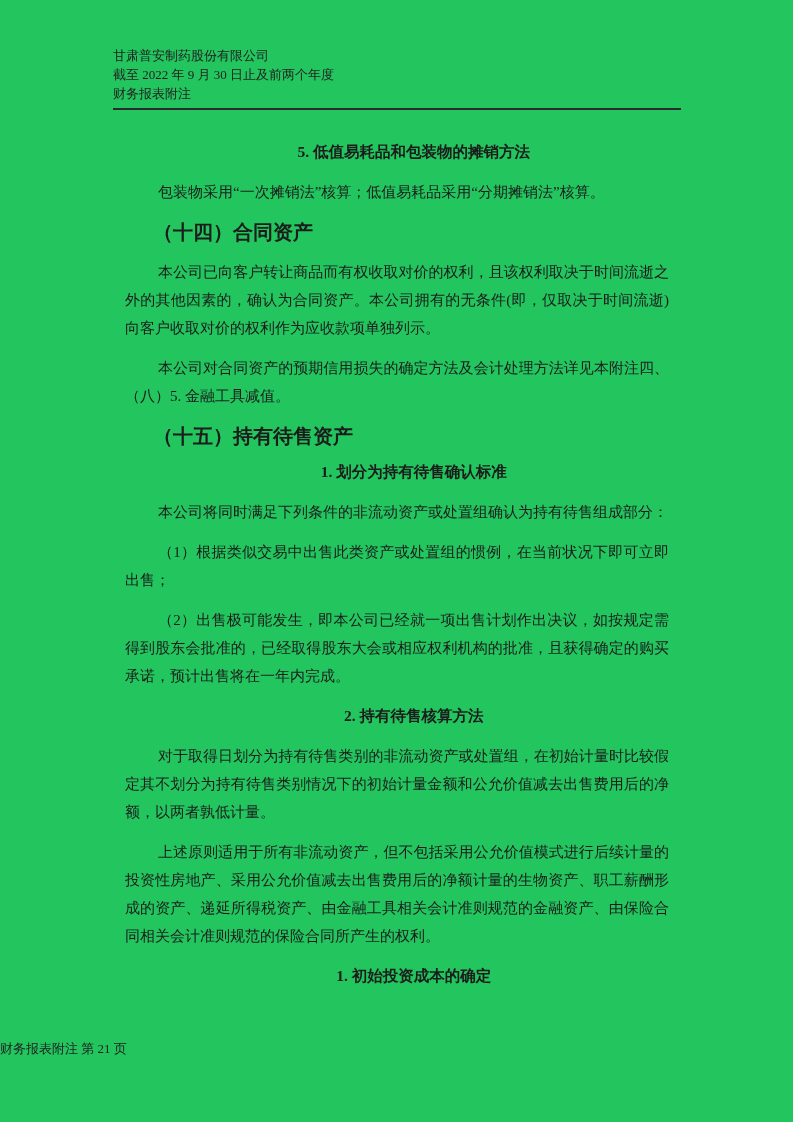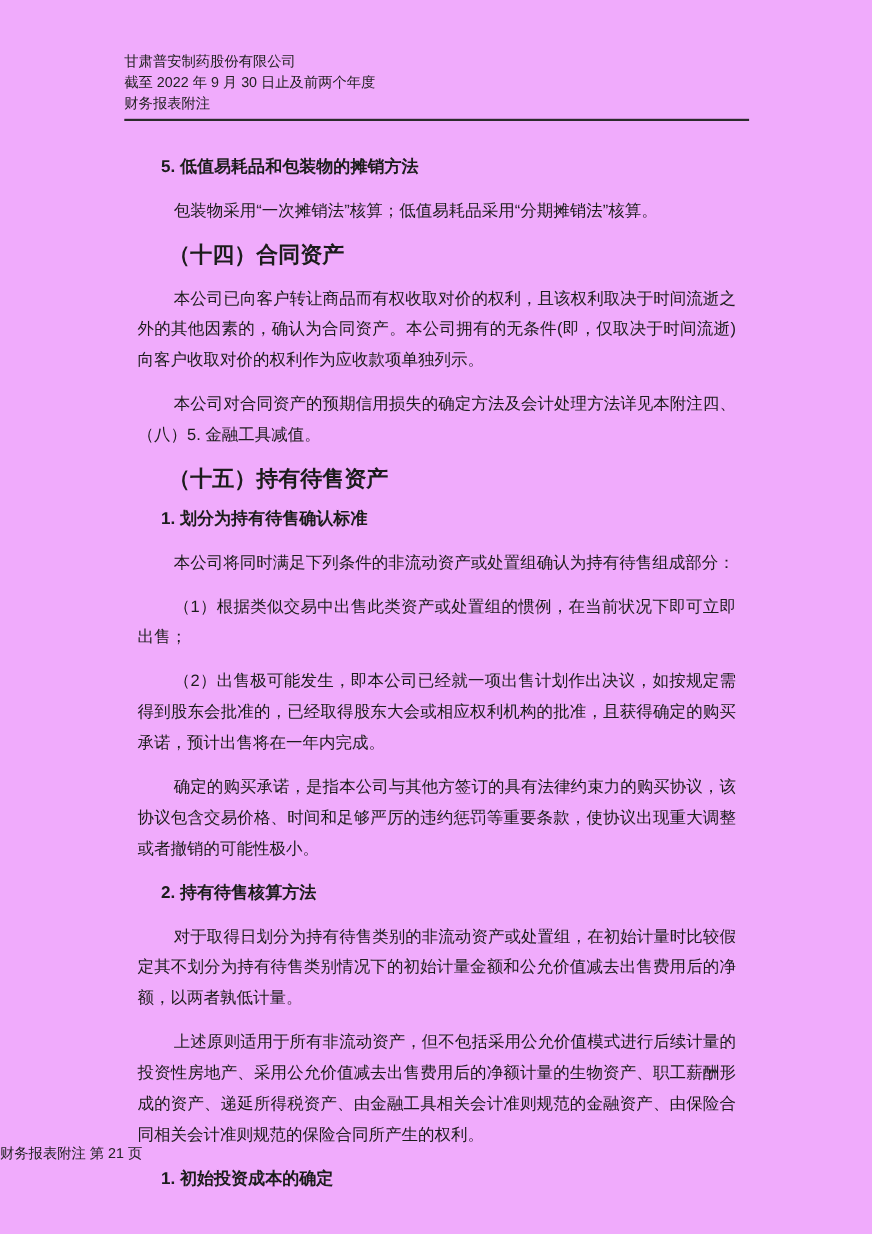--- a/index.html
+++ b/index.html
@@ -5,23 +5,23 @@
   html, body {
     margin: 0;
     padding: 0;
     background: #e9e9e9;
   }
   .page {
     position: relative;
     width: 793px;
     height: 1122px;
     margin: 0 auto;
-    background: #f0abfc;
+    background: #22c55e;
     overflow: hidden;
-    font-family: Liberation Sans, sans-serif;
+    font-family: Liberation Serif, serif;
     color: #1c1c1c;
   }
   .doc-header {
     position: absolute;
     left: 113px;
     top: 46px;
     width: 568px;
     font-size: 13px;
     line-height: 19px;
     color: #222;
@@ -55,21 +55,21 @@
     text-indent: 2.0em;
     line-height: 28px;
     text-align: left;
   }
   .heading-sub {
     margin: 8px 0 0 0;
     font-size: 15.5px;
     font-weight: bold;
     text-indent: 2.15em;
     line-height: 28px;
-    text-align: left;
+    text-align: center;
   }
   .doc-footer {
     position: absolute;
     left: 0;
     top: 1040px;
     width: 100%;
     font-size: 13px;
     color: #222;
   }
 </style>
@@ -90,21 +90,20 @@
     <h3 class="heading-sub">5. 低值易耗品和包装物的摊销方法</h3>
     <p class="para">包装物采用“一次摊销法”核算；低值易耗品采用“分期摊销法”核算。</p>
     <h2 class="heading-section">（十四）合同资产</h2>
     <p class="para">本公司已向客户转让商品而有权收取对价的权利，且该权利取决于时间流逝之外的其他因素的，确认为合同资产。本公司拥有的无条件(即，仅取决于时间流逝)向客户收取对价的权利作为应收款项单独列示。</p>
     <p class="para">本公司对合同资产的预期信用损失的确定方法及会计处理方法详见本附注四、（八）5. 金融工具减值。</p>
     <h2 class="heading-section">（十五）持有待售资产</h2>
     <h3 class="heading-sub">1. 划分为持有待售确认标准</h3>
     <p class="para">本公司将同时满足下列条件的非流动资产或处置组确认为持有待售组成部分：</p>
     <p class="para">（1）根据类似交易中出售此类资产或处置组的惯例，在当前状况下即可立即出售；</p>
     <p class="para">（2）出售极可能发生，即本公司已经就一项出售计划作出决议，如按规定需得到股东会批准的，已经取得股东大会或相应权利机构的批准，且获得确定的购买承诺，预计出售将在一年内完成。</p>
-    <p class="para">确定的购买承诺，是指本公司与其他方签订的具有法律约束力的购买协议，该协议包含交易价格、时间和足够严厉的违约惩罚等重要条款，使协议出现重大调整或者撤销的可能性极小。</p>
     <h3 class="heading-sub">2. 持有待售核算方法</h3>
     <p class="para">对于取得日划分为持有待售类别的非流动资产或处置组，在初始计量时比较假定其不划分为持有待售类别情况下的初始计量金额和公允价值减去出售费用后的净额，以两者孰低计量。</p>
     <p class="para">上述原则适用于所有非流动资产，但不包括采用公允价值模式进行后续计量的投资性房地产、采用公允价值减去出售费用后的净额计量的生物资产、职工薪酬形成的资产、递延所得税资产、由金融工具相关会计准则规范的金融资产、由保险合同相关会计准则规范的保险合同所产生的权利。</p>
     <h3 class="heading-sub">1. 初始投资成本的确定</h3>
   </div>
 
   <div class="doc-footer">
     <span>财务报表附注 第 21 页</span>
   </div>
 

